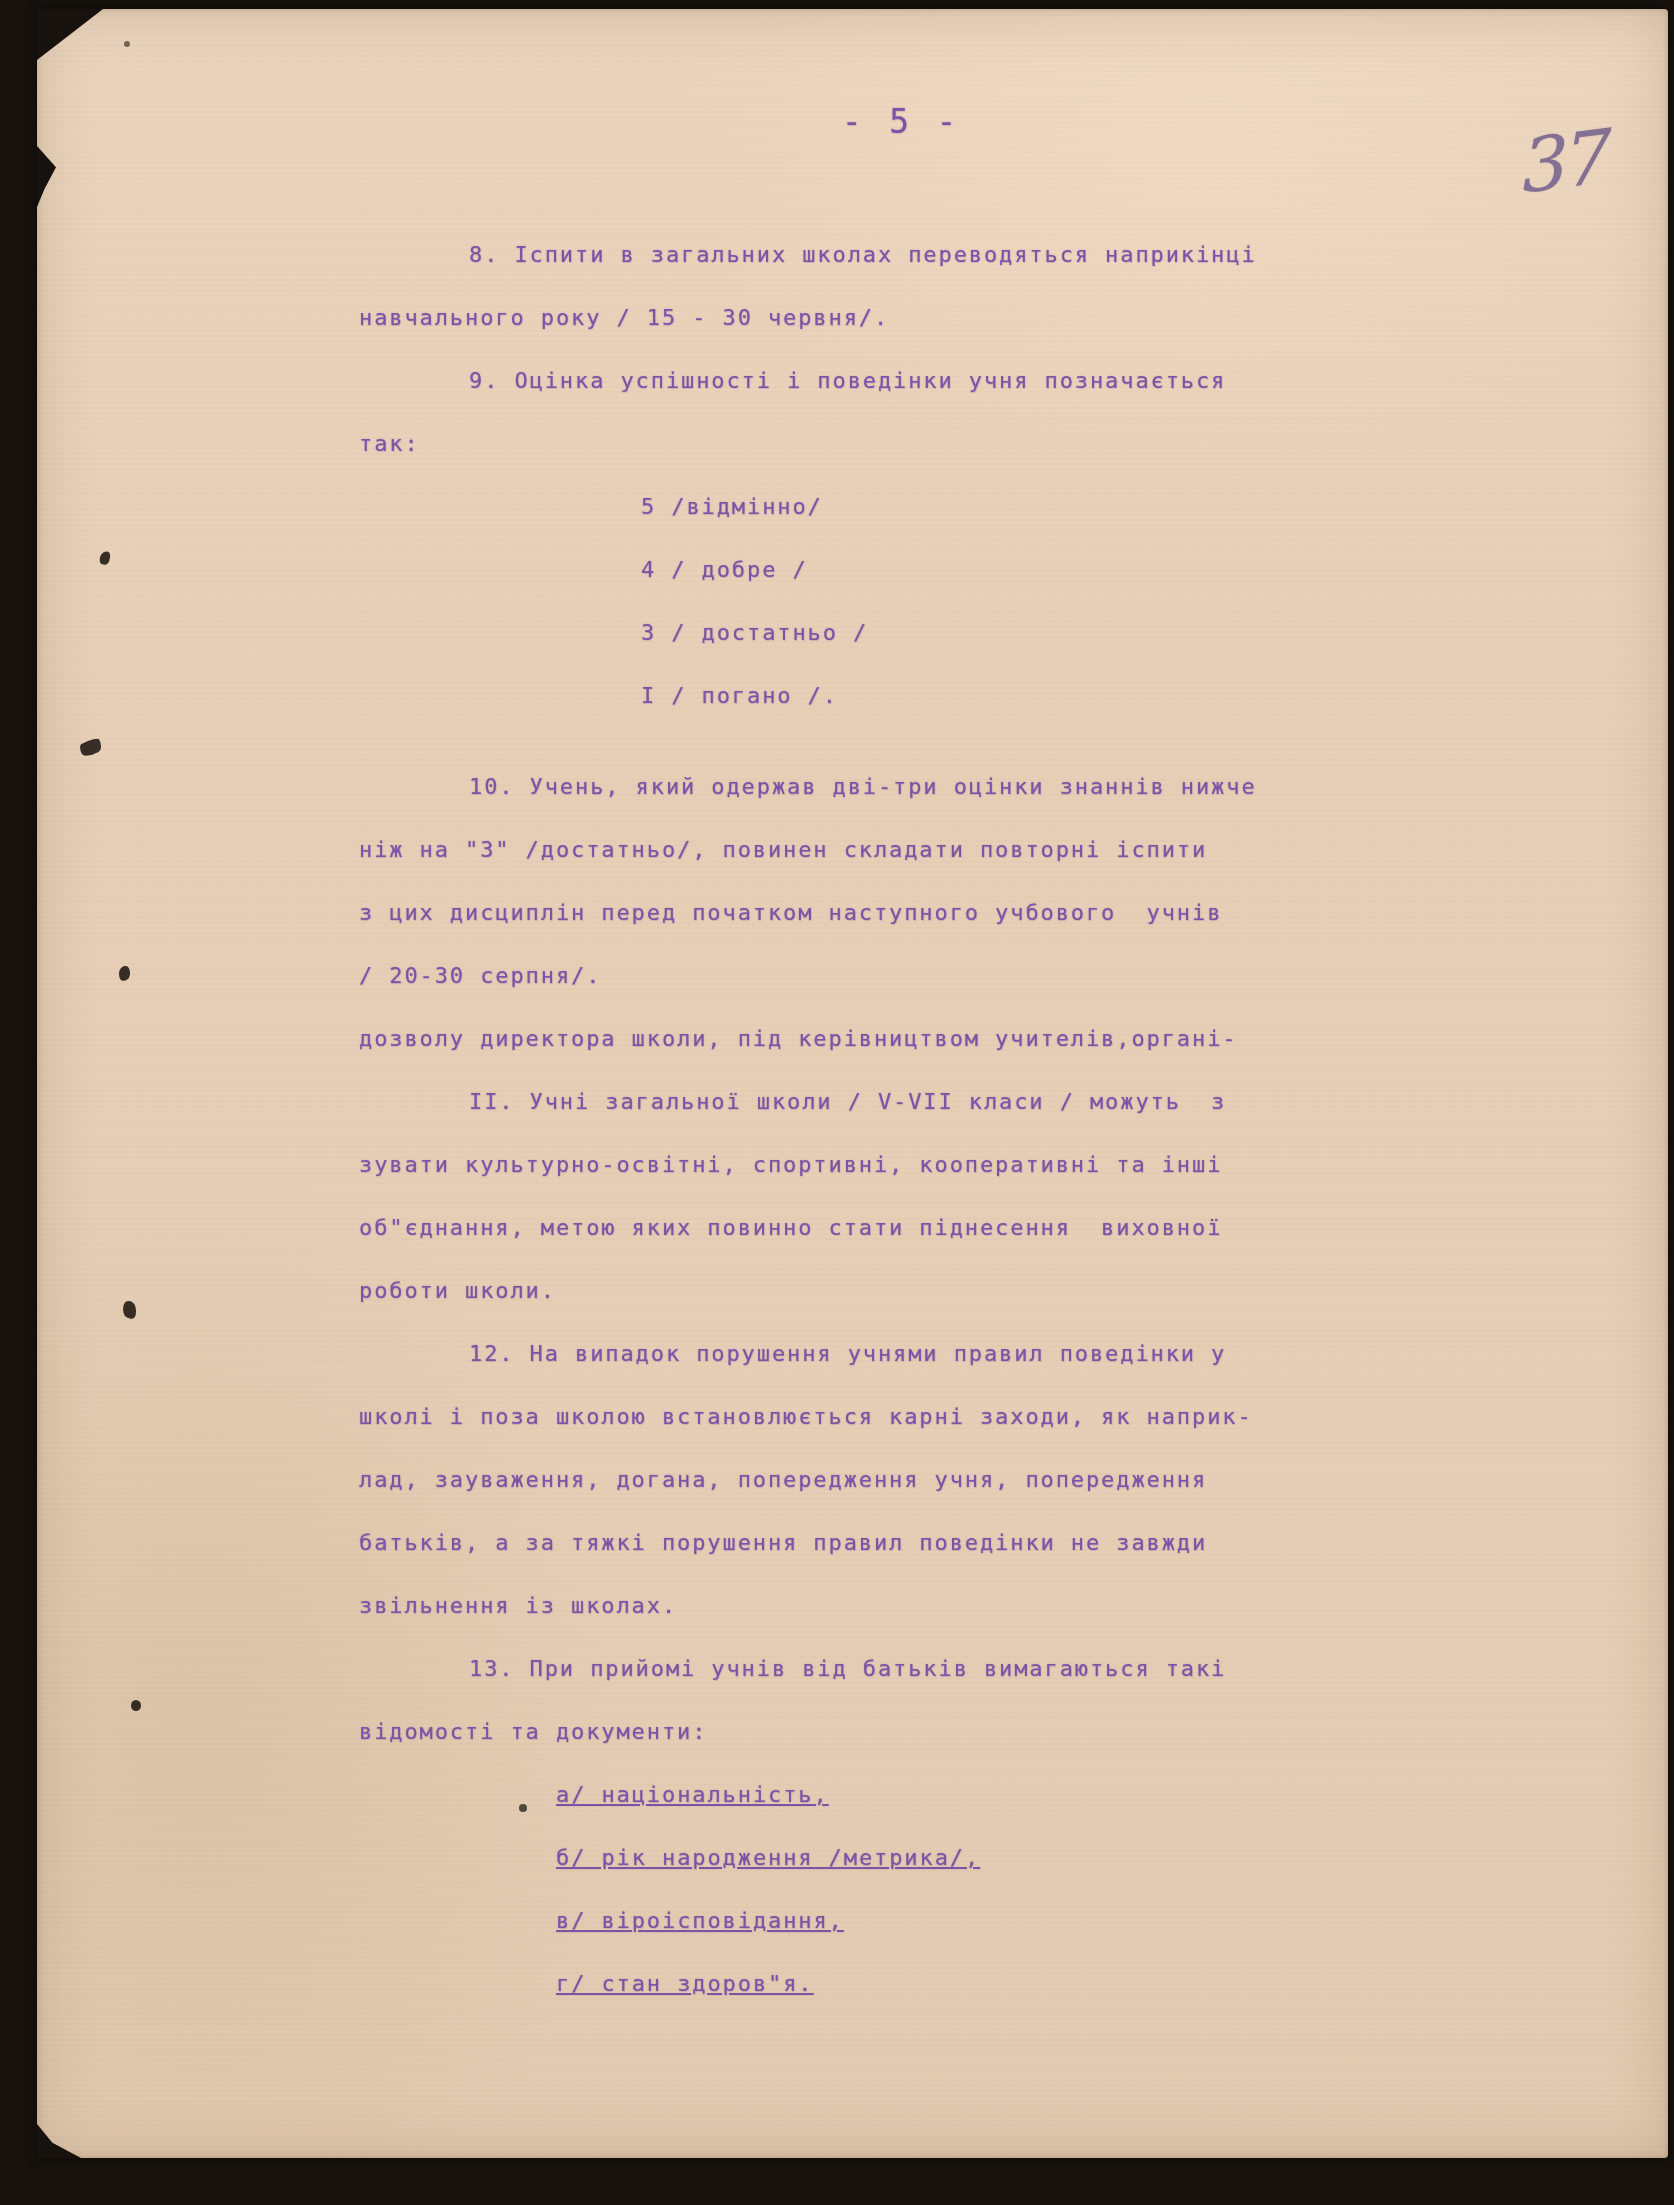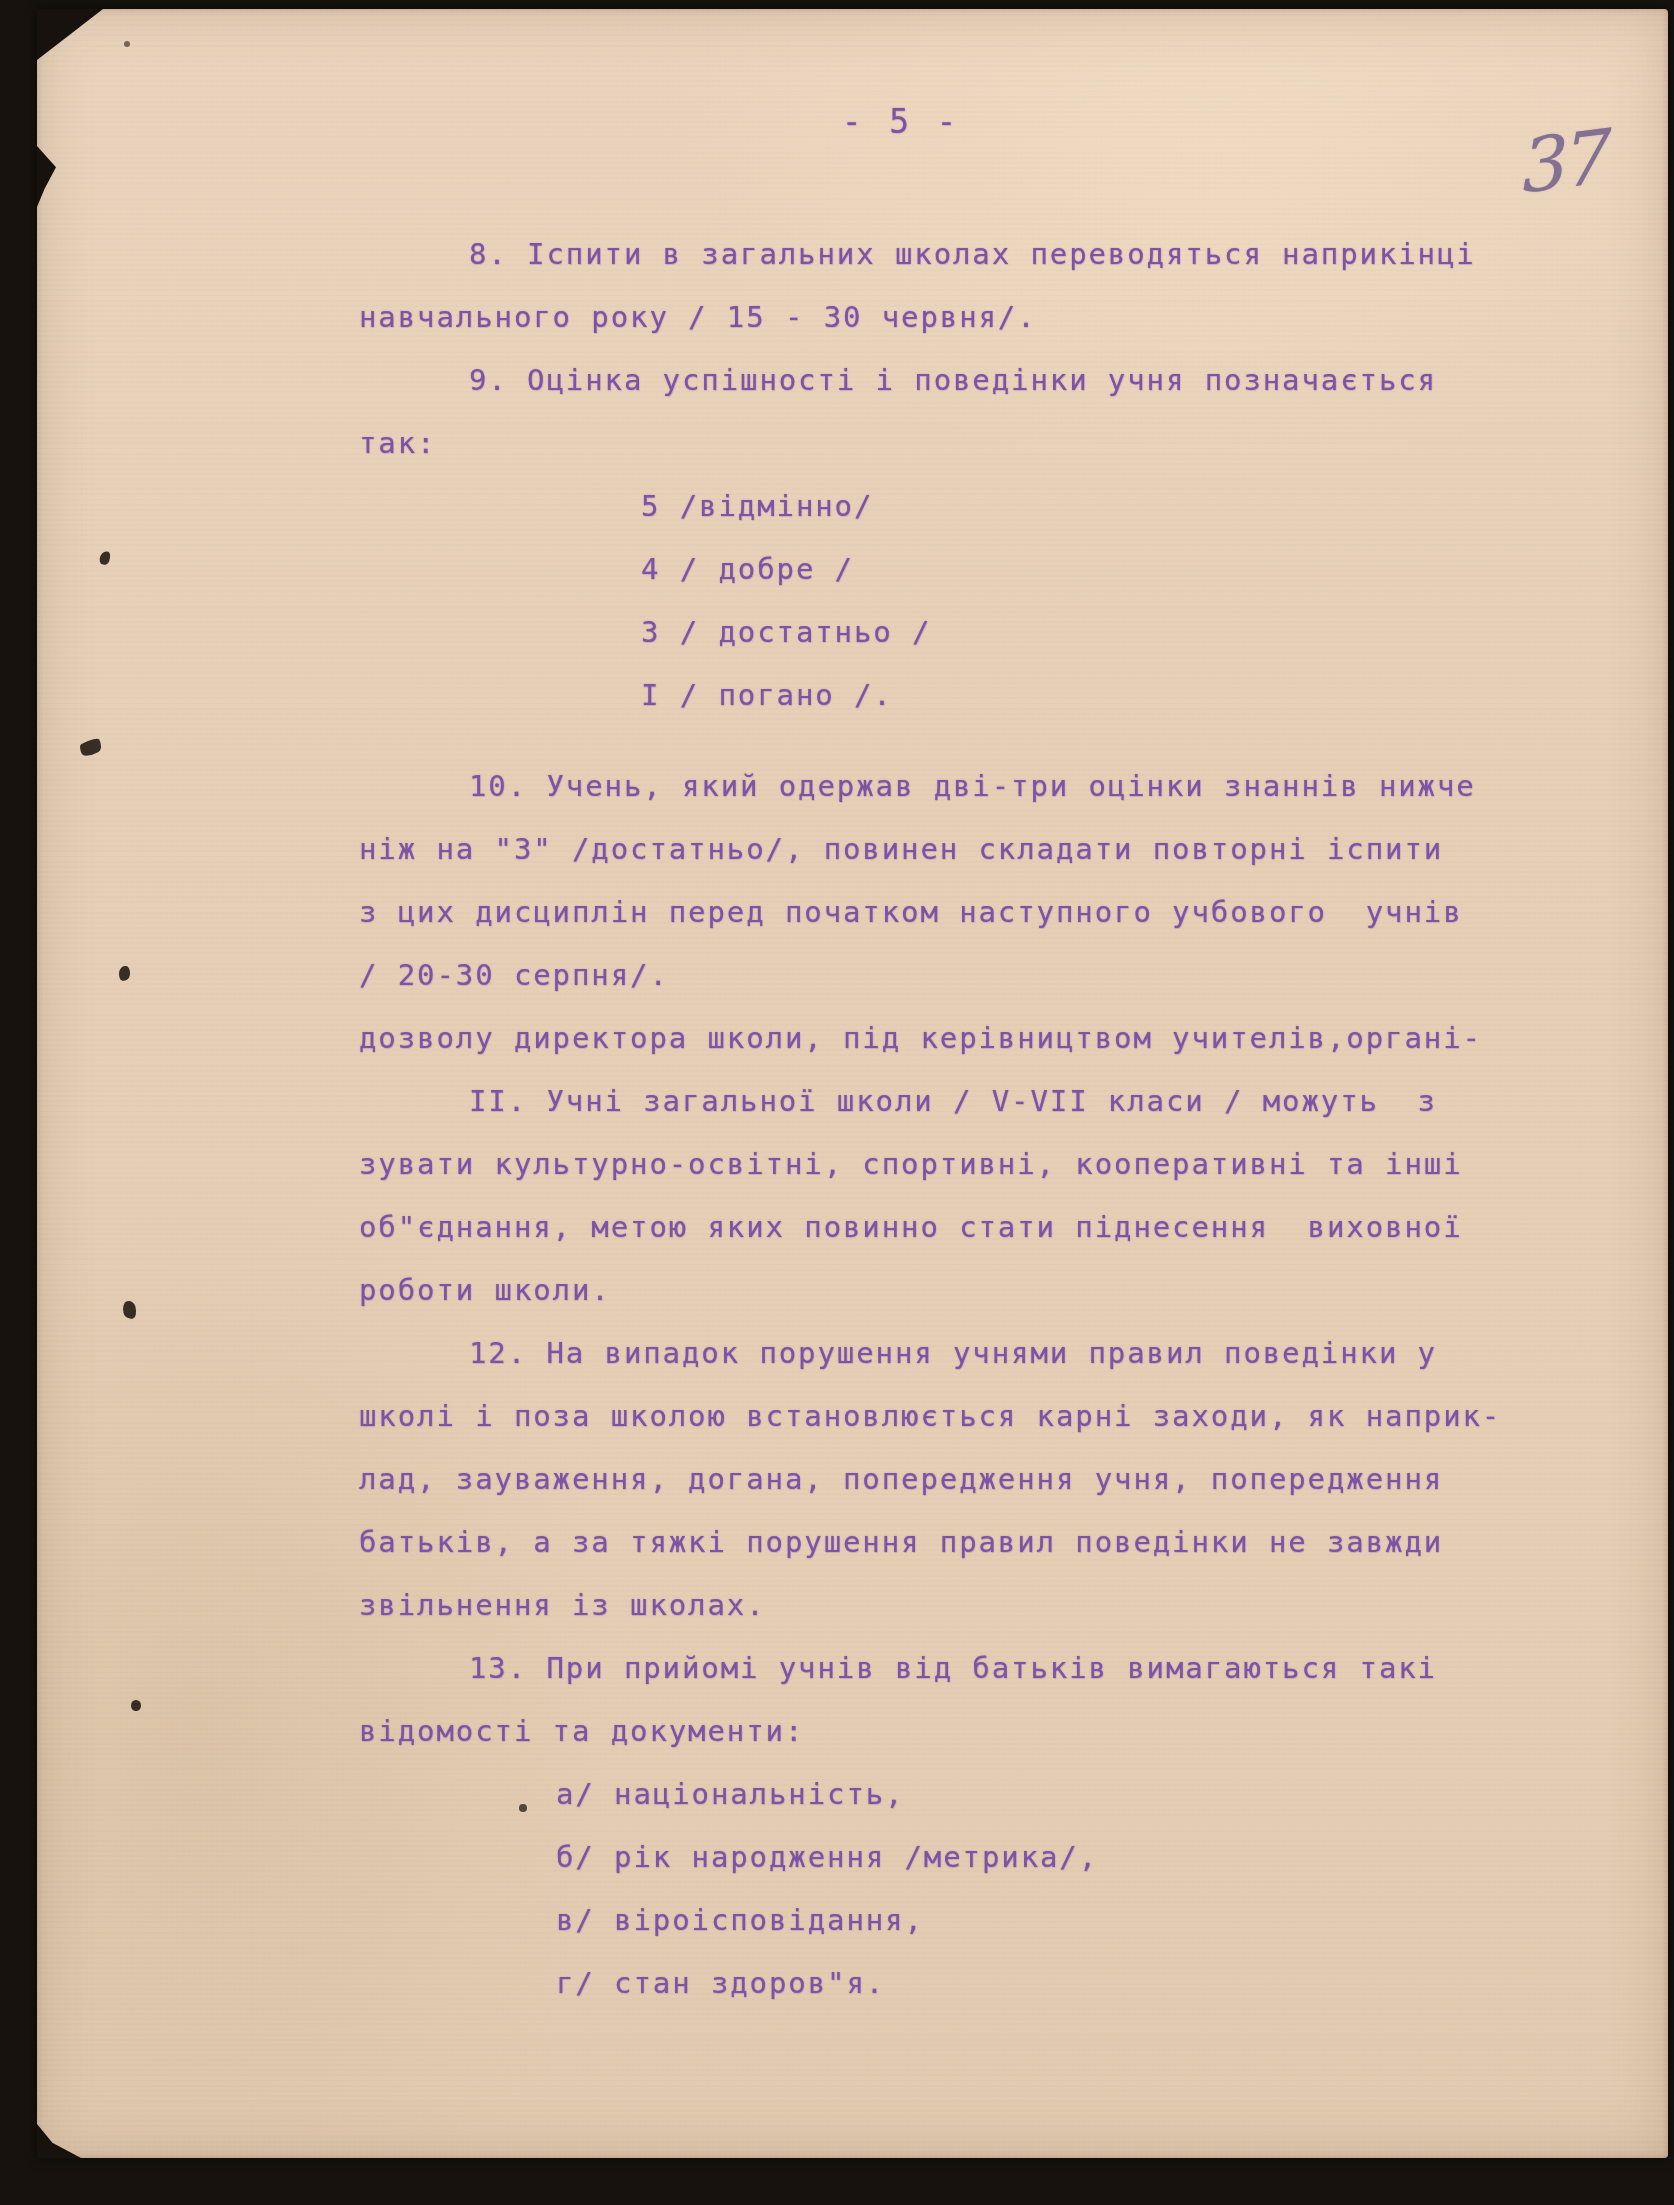--- a/index.html
+++ b/index.html
@@ -114,29 +114,29 @@
     letter-spacing: -3.8px;
     text-shadow: 0 0 1.3px rgba(131,112,147,0.4);
   }
   .text-block {
     position: absolute;
     left: 359px;
     top: 223px;
     width: 1295px;
   }
   .line {
-    font-size: 29px;
+    font-size: 22px;
     line-height: 63px;
     letter-spacing: 1.9px;
     white-space: pre;
     min-height: 63px;
   }
   .ind-first { margin-left: 110px; }
   .ind-grade { margin-left: 282px; }
-  .ind-sub   { margin-left: 197px; }
+  .ind-sub   { margin-left: 197px; text-decoration: underline; }
   .gap       { margin-top: 28px; }
 </style>
 </head>
 <body>
 
 <div class="stage">
 
   <div class="paper"></div>
 
   <div class="corner-tear"></div>

